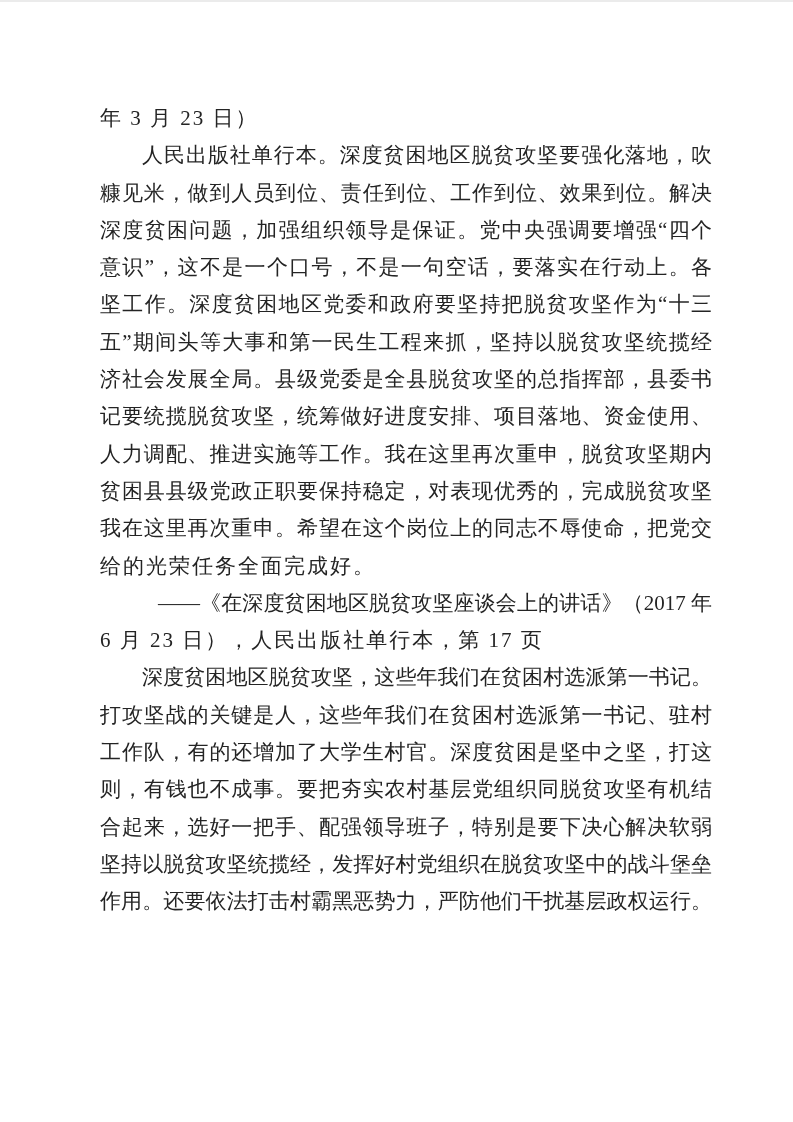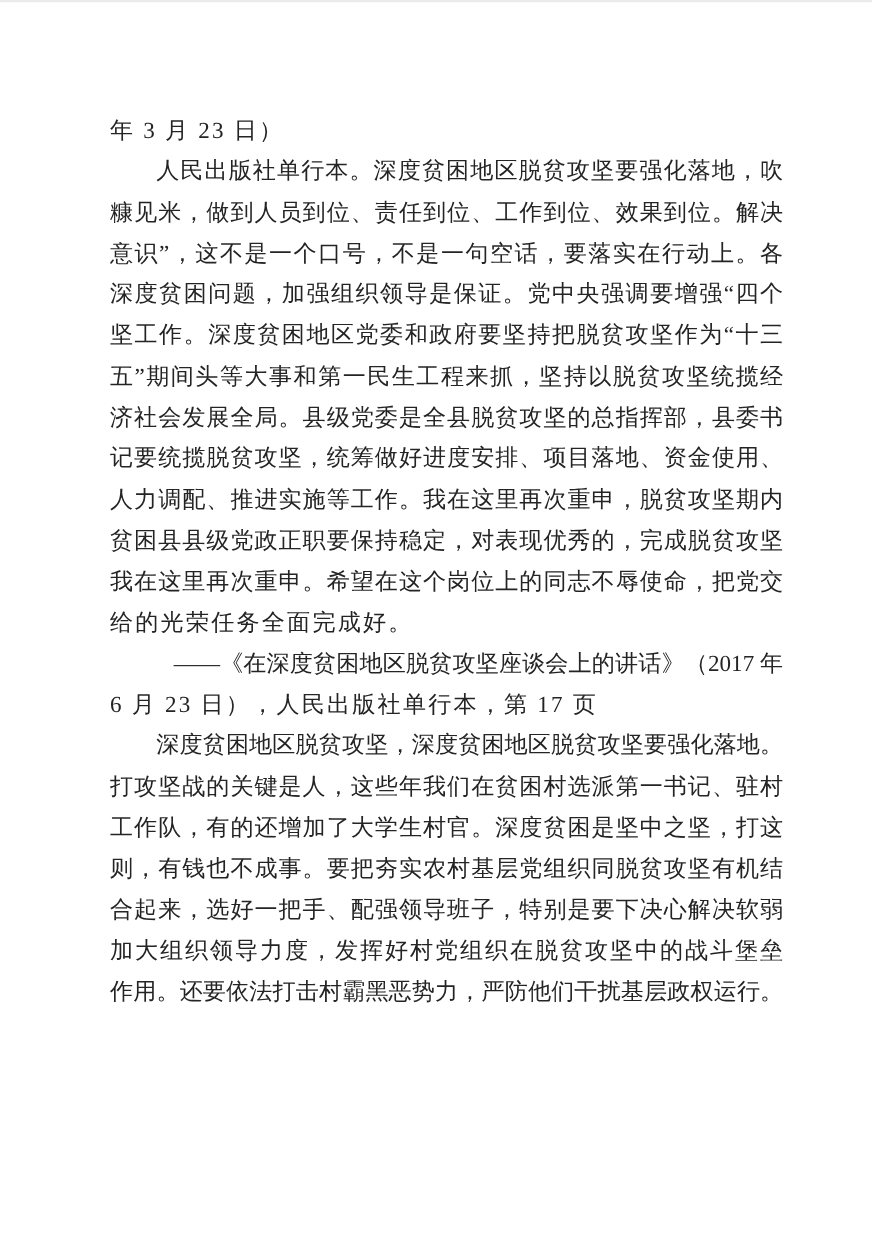--- a/index.html
+++ b/index.html
@@ -57,36 +57,36 @@
 
 <div class="page">
   <div class="top-edge"></div>
 
   <div class="text-block">
 
     <div class="line plast">年 3 月 23 日）</div>
 
     <div class="line indent">人民出版社单行本。深度贫困地区脱贫攻坚要强化落地，吹</div>
     <div class="line">糠见米，做到人员到位、责任到位、工作到位、效果到位。解决</div>
+    <div class="line">深度贫困问题，加强组织领导是保证。党中央强调要增强“四个</div>
     <div class="line">意识”，这不是一个口号，不是一句空话，要落实在行动上。各</div>
-    <div class="line">深度贫困问题，加强组织领导是保证。党中央强调要增强“四个</div>
     <div class="line">坚工作。深度贫困地区党委和政府要坚持把脱贫攻坚作为“十三</div>
     <div class="line">五”期间头等大事和第一民生工程来抓，坚持以脱贫攻坚统揽经</div>
     <div class="line">济社会发展全局。县级党委是全县脱贫攻坚的总指挥部，县委书</div>
     <div class="line">记要统揽脱贫攻坚，统筹做好进度安排、项目落地、资金使用、</div>
     <div class="line">人力调配、推进实施等工作。我在这里再次重申，脱贫攻坚期内</div>
     <div class="line">贫困县县级党政正职要保持稳定，对表现优秀的，完成脱贫攻坚</div>
     <div class="line">我在这里再次重申。希望在这个岗位上的同志不辱使命，把党交</div>
     <div class="line plast">给的光荣任务全面完成好。</div>
 
     <div class="line indent-lg">——《在深度贫困地区脱贫攻坚座谈会上的讲话》（2017 年</div>
     <div class="line plast">6 月 23 日），人民出版社单行本，第 17 页</div>
 
-    <div class="line indent">深度贫困地区脱贫攻坚，深度贫困地区脱贫攻坚要强化落地。</div>
+    <div class="line indent">深度贫困地区脱贫攻坚，这些年我们在贫困村选派第一书记。</div>
     <div class="line">打攻坚战的关键是人，这些年我们在贫困村选派第一书记、驻村</div>
     <div class="line">工作队，有的还增加了大学生村官。深度贫困是坚中之坚，打这</div>
     <div class="line">则，有钱也不成事。要把夯实农村基层党组织同脱贫攻坚有机结</div>
     <div class="line">合起来，选好一把手、配强领导班子，特别是要下决心解决软弱</div>
-    <div class="line">加大组织领导力度，发挥好村党组织在脱贫攻坚中的战斗堡垒</div>
+    <div class="line">坚持以脱贫攻坚统揽经，发挥好村党组织在脱贫攻坚中的战斗堡垒</div>
     <div class="line">作用。还要依法打击村霸黑恶势力，严防他们干扰基层政权运行。</div>
 
   </div>
 </div>
 
 </body></html>

